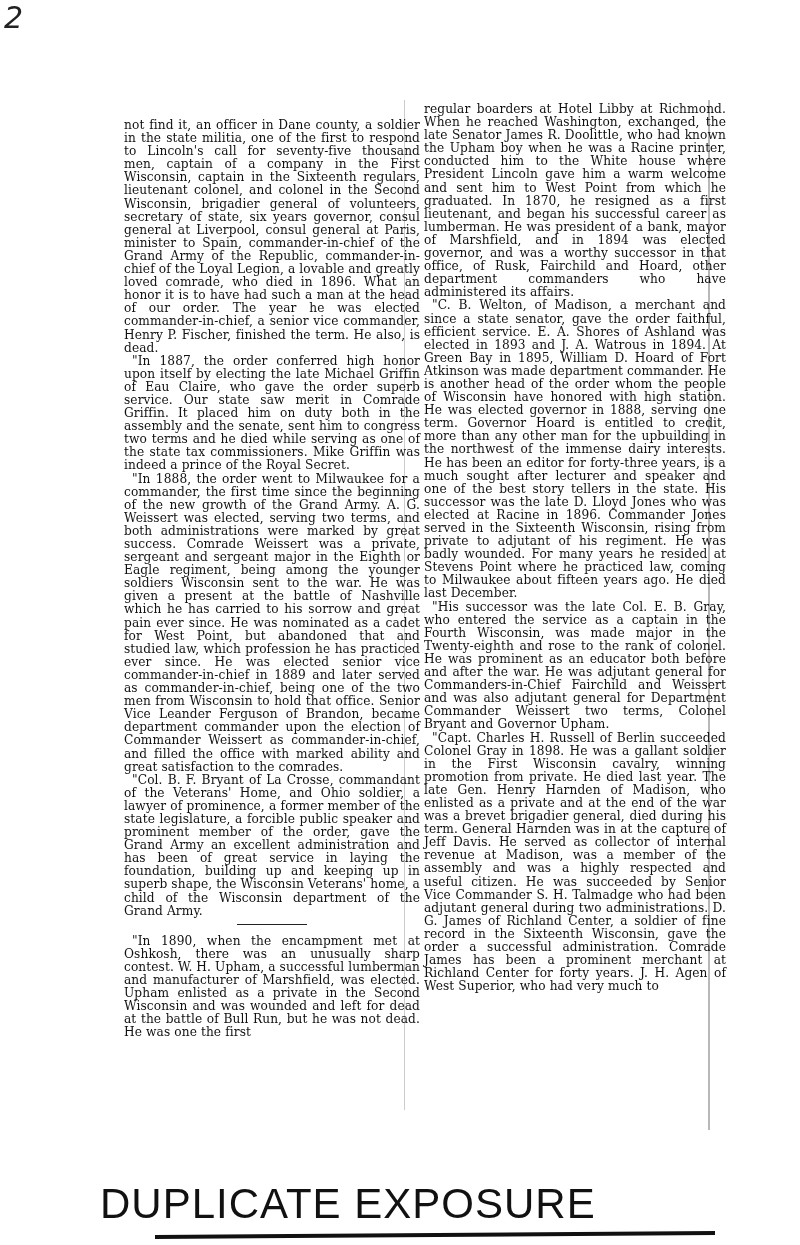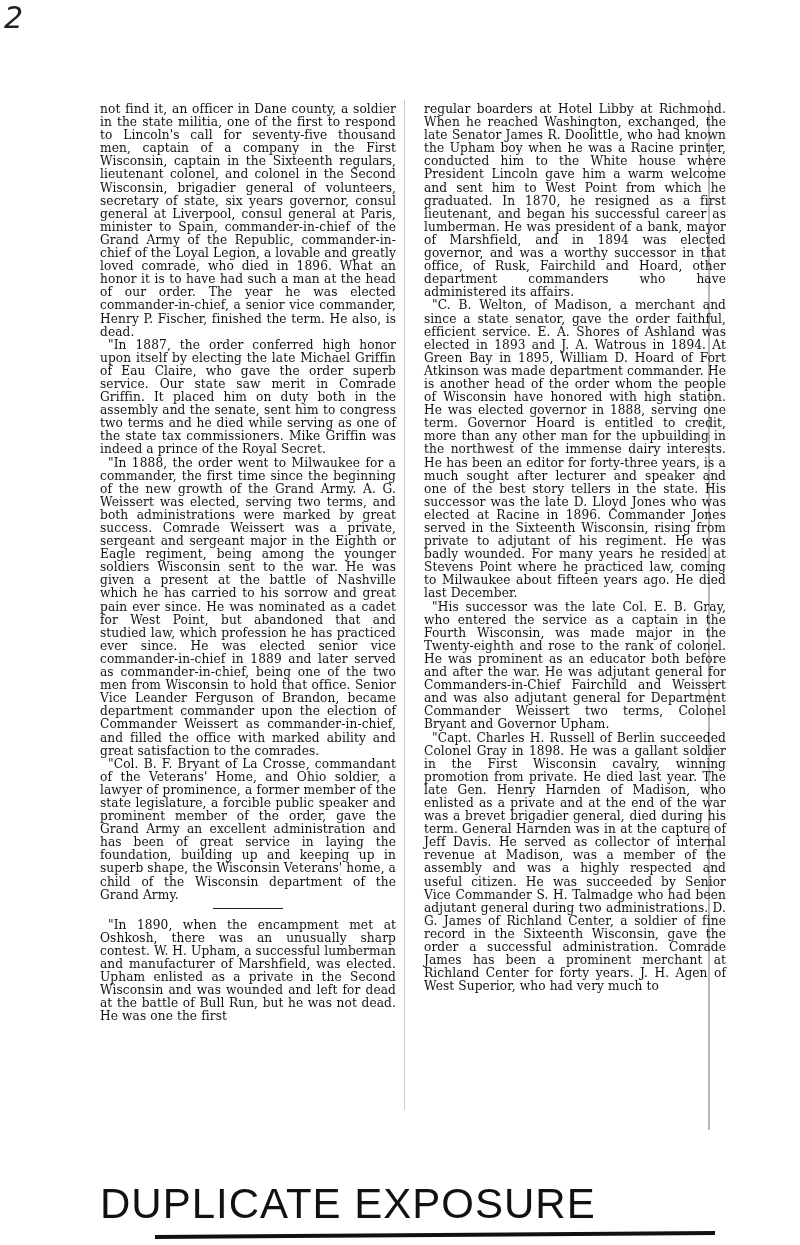--- a/index.html
+++ b/index.html
@@ -1,21 +1,21 @@
 <!DOCTYPE html>
 <html><head>
 <meta charset="utf-8">
 <style>
   html,body{margin:0;padding:0;background:#fff;}
   body{width:800px;height:1245px;position:relative;overflow:hidden;font-family:"DejaVu Serif",serif;color:#111;}
   .page-num{position:absolute;left:4px;top:0px;font-family:"DejaVu Sans",sans-serif;font-size:30px;font-style:italic;color:#222;}
   .col{position:absolute;top:103px;font-size:12.2px;line-height:13.1px;text-align:justify;letter-spacing:0.1px;}
   .col p{margin:0;text-indent:8px;}
   .col p.noindent{text-indent:0;}
-  #col-left{left:100px;width:296px;}
+  #col-left{left:124px;width:296px;margin-top:16px;}
   #col-right{left:404px;width:302px;padding-left:20px;}
   .rule{width:70px;height:1px;background:#222;margin:6px auto 10px auto;}
   .gutter{position:absolute;left:404px;top:100px;width:1px;height:1010px;background:#999;opacity:0.5;}
   .right-edge{position:absolute;left:708px;top:100px;width:2px;height:1030px;background:#888;opacity:0.6;}
   .stamp{position:absolute;left:100px;top:1180px;width:610px;font-family:"Liberation Sans",sans-serif;font-weight:normal;font-size:42px;letter-spacing:1px;color:#111;white-space:nowrap;}
   .stamp-line{position:absolute;left:155px;top:1233px;width:560px;height:4px;background:#111;transform:rotate(-0.4deg);}
 </style>
 </head>
 <body>
 

